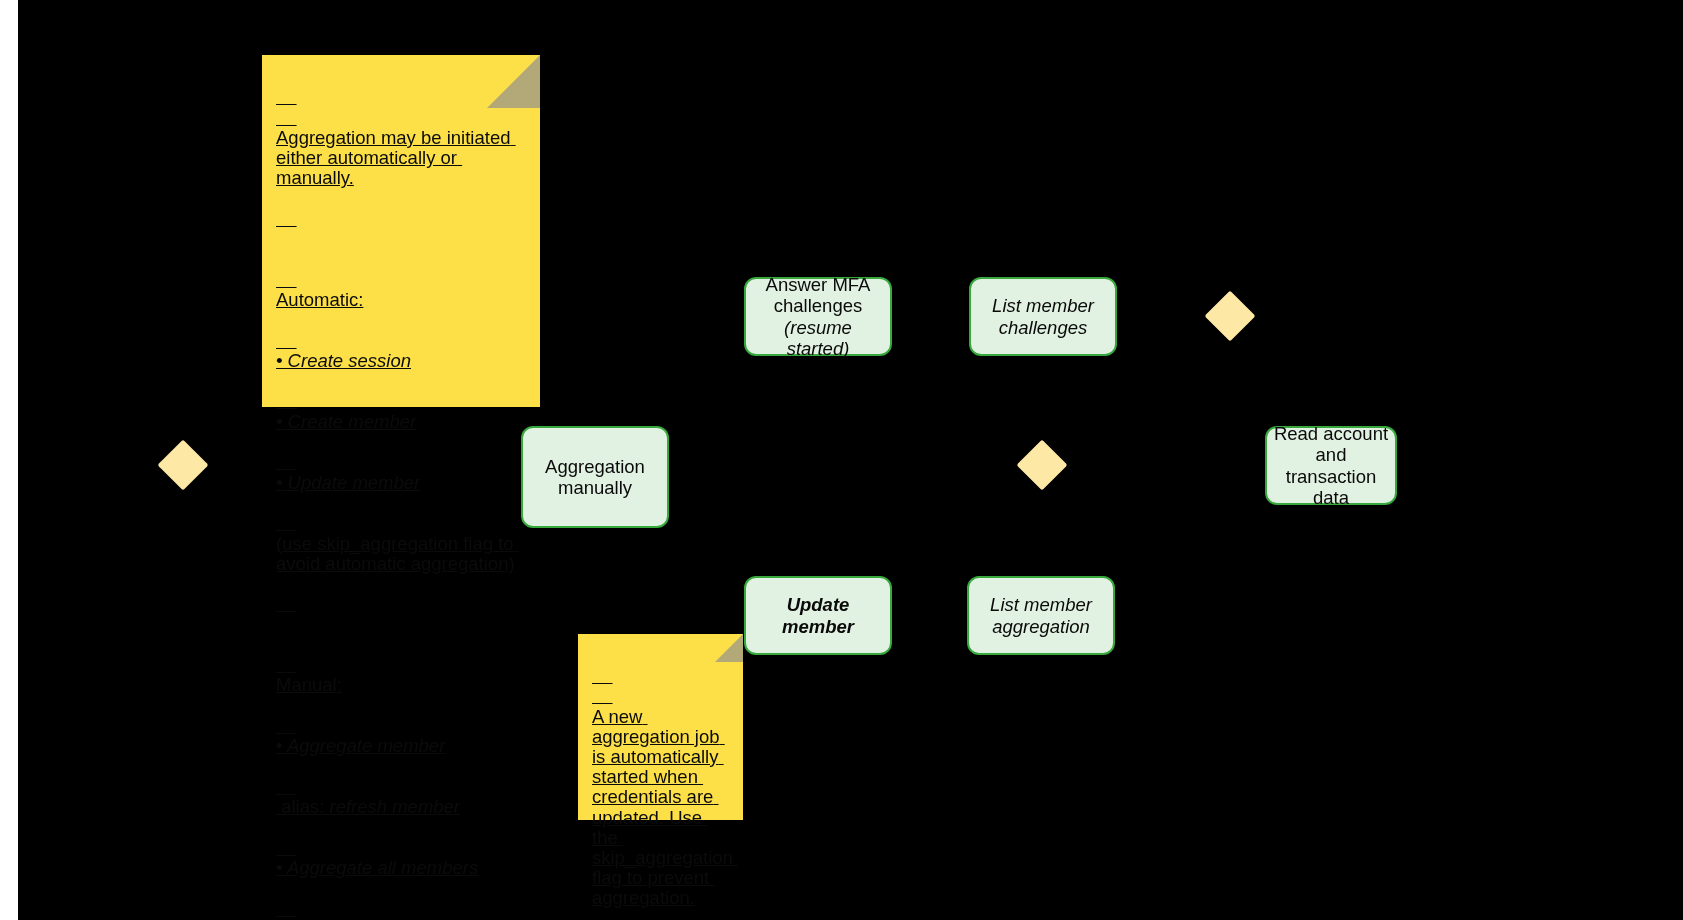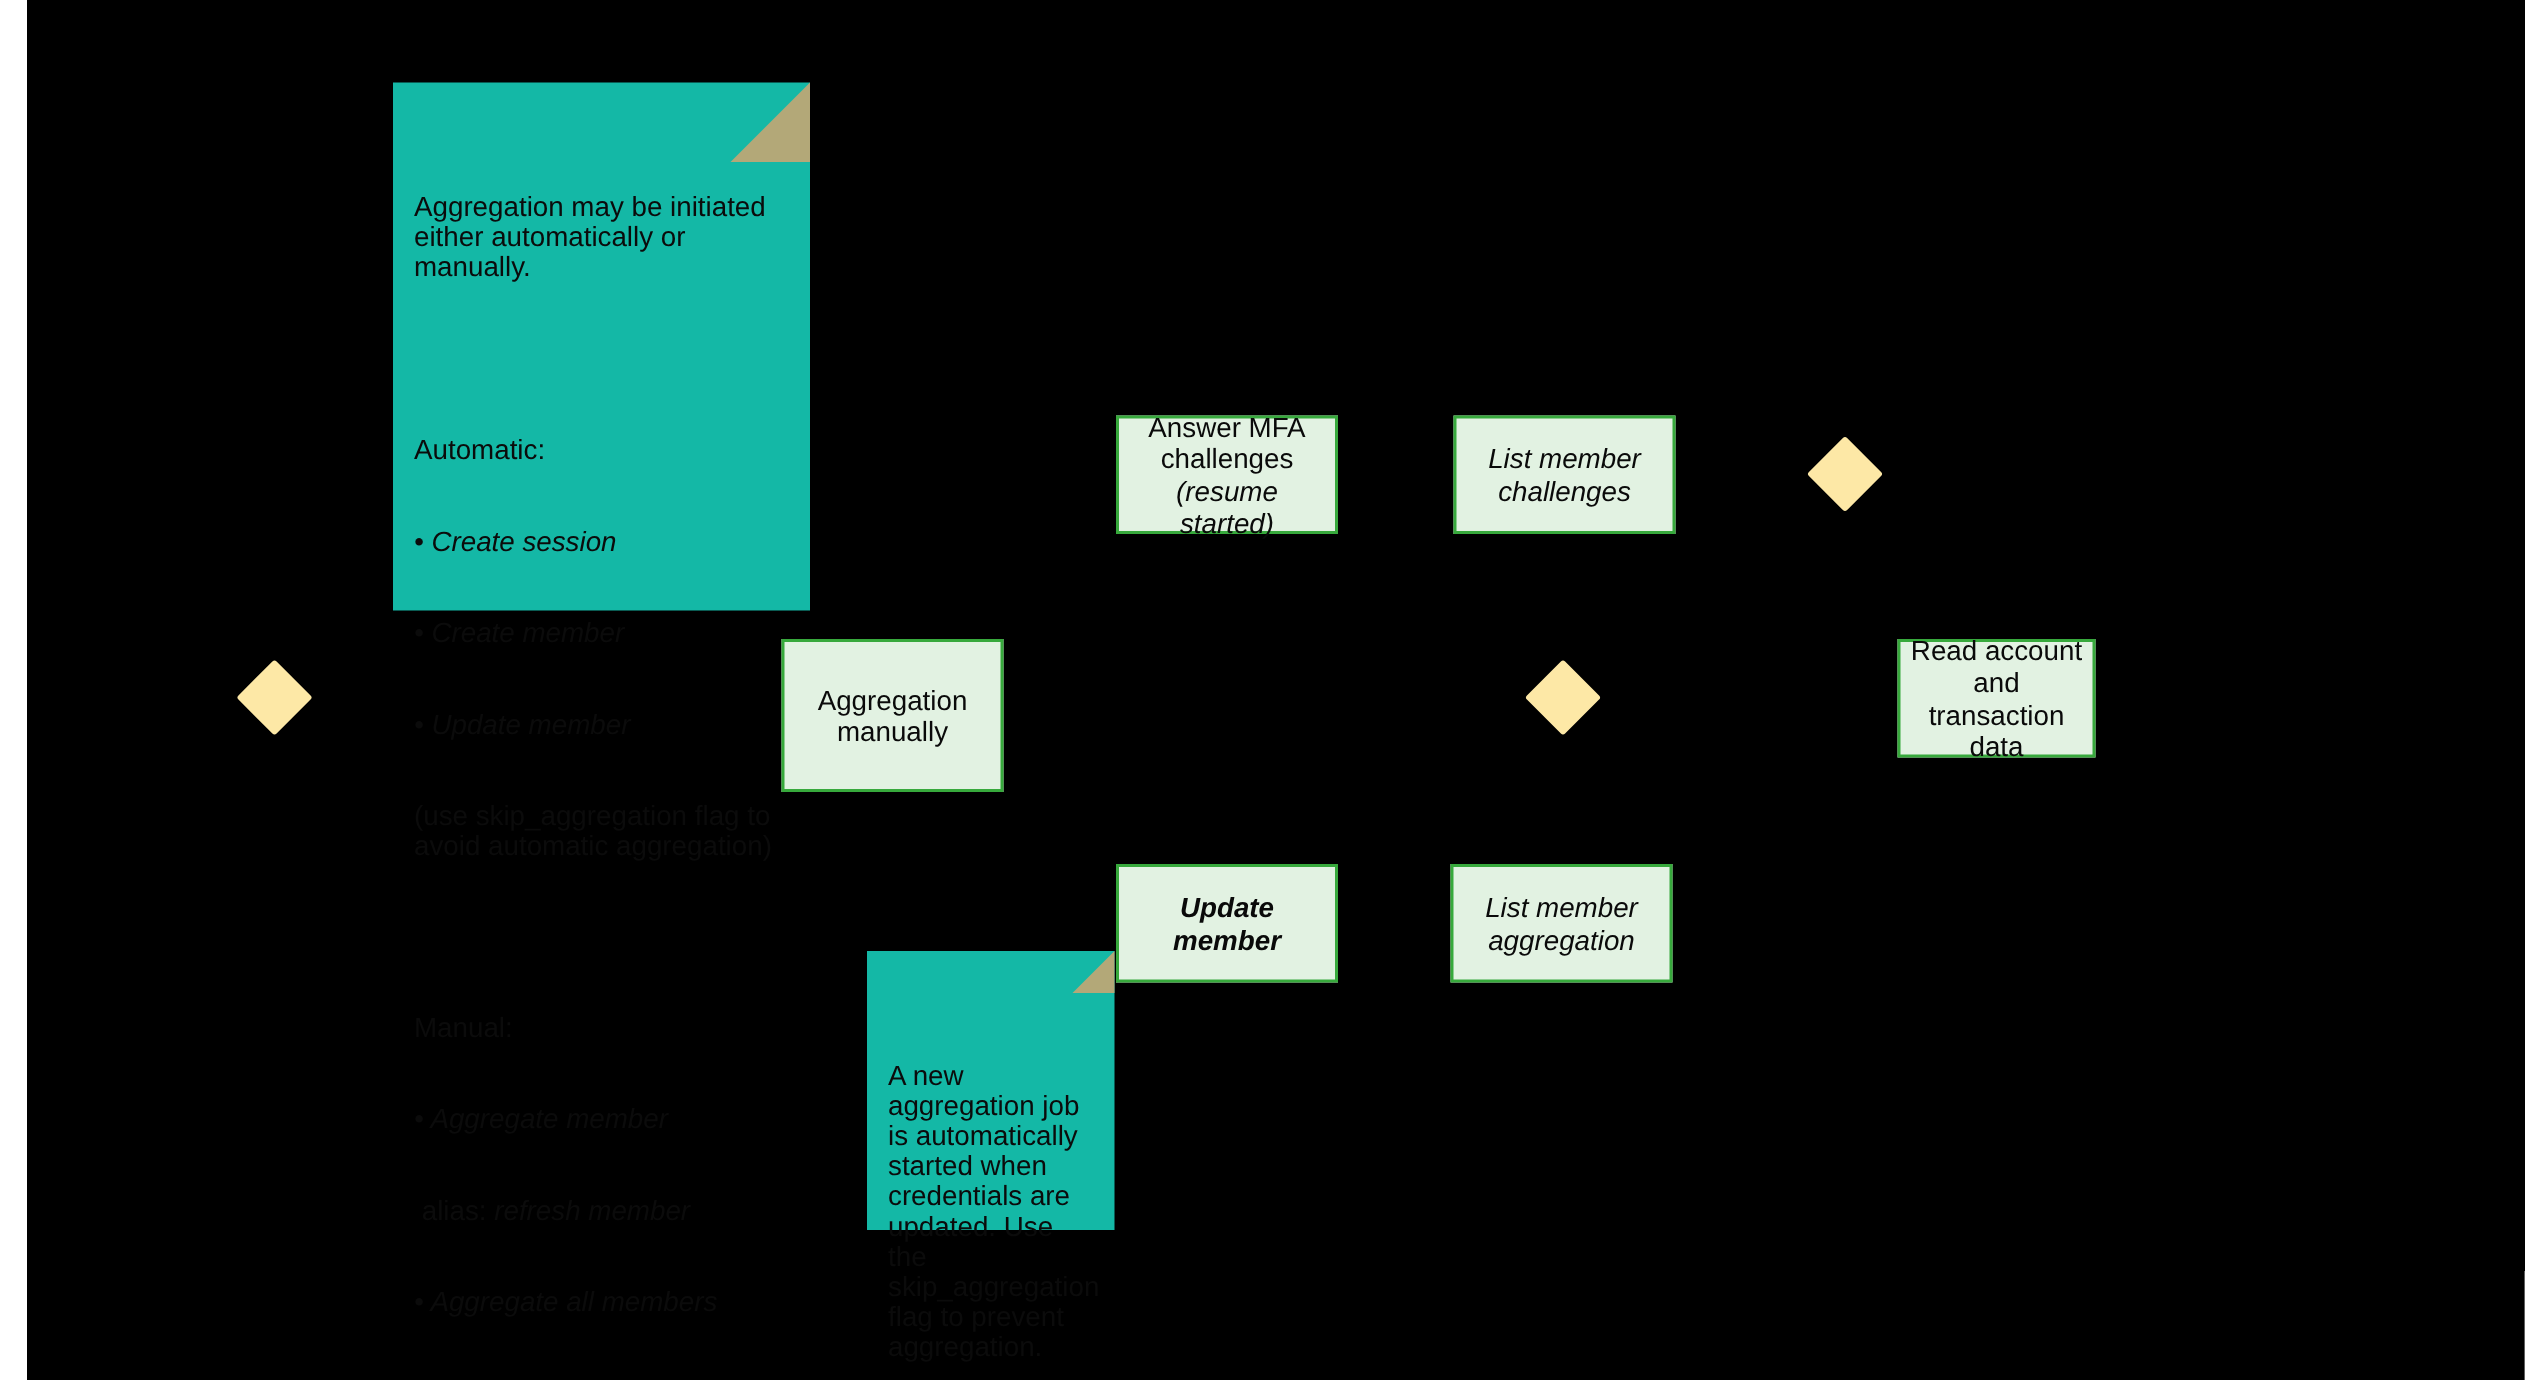--- a/index.html
+++ b/index.html
@@ -21,21 +21,21 @@
     height: 920px;
     background: #000000;
   }
 
   
   .node {
     position: absolute;
     box-sizing: border-box;
     background: #e2f2e2;
     border: 2px solid #37a93c;
-    border-radius: 0;
+    border-radius: 12px;
     display: flex;
     align-items: center;
     justify-content: center;
     text-align: center;
     color: #0a0a0a;
     font-size: 18.5px;
     line-height: 21.5px;
     padding: 2px 6px;
   }
   .node .lbl { display: block; }
@@ -46,26 +46,27 @@
     position: absolute;
     background: #fde8a6;
     transform: rotate(45deg);
     border-radius: 2px;
   }
 
   
   .note {
     position: absolute;
     box-sizing: border-box;
-    background: #14b8a6;
+    background: #fde047;
     color: #0b0b0b;
     font-size: 18.5px;
     line-height: 20.3px;
     padding: 12px 14px 10px 14px;
     white-space: pre-wrap;
+    text-decoration: underline;
   }
   .note .fold {
     position: absolute;
     top: 0;
     right: 0;
     width: 0;
     height: 0;
     border-style: solid;
   }
   .note-a .fold {

